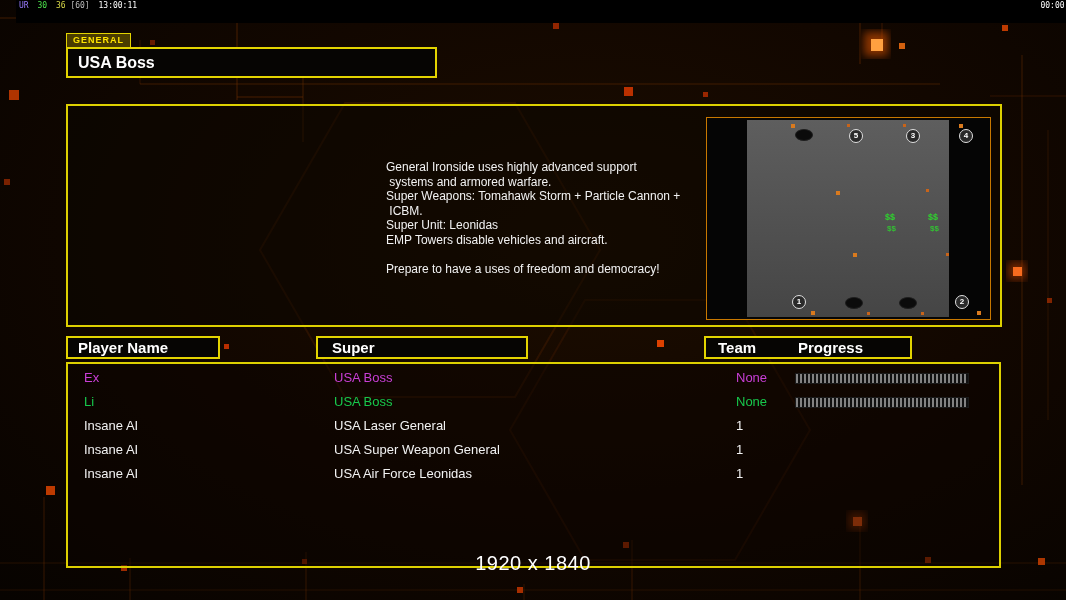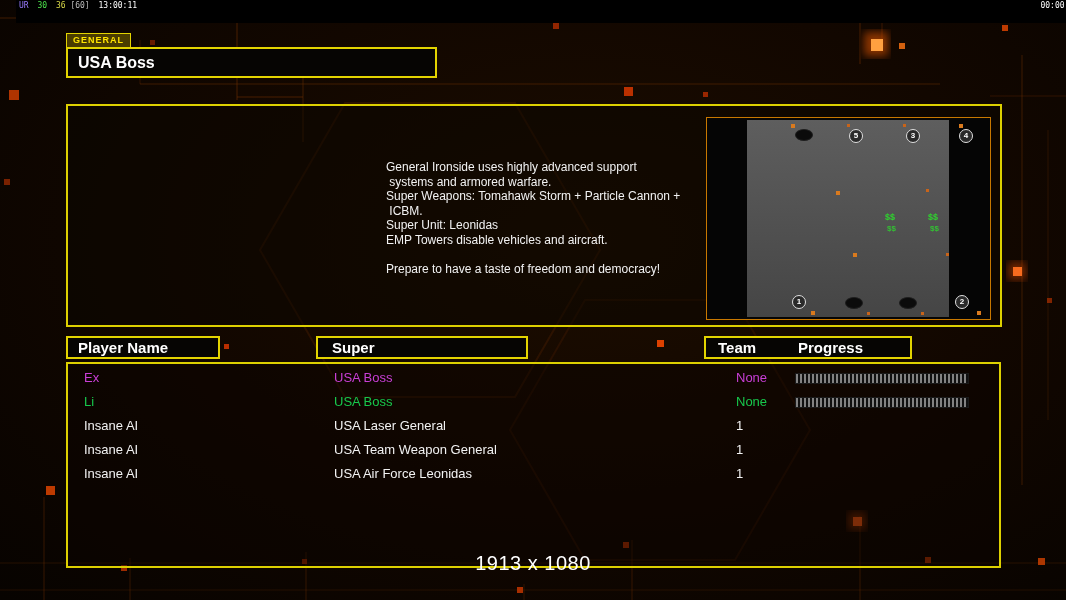--- a/index.html
+++ b/index.html
@@ -152,21 +152,21 @@
 
   <div class="main-panel"></div>
   <div class="desc">
     <div class="desc-line">General Ironside uses highly advanced support</div>
     <div class="desc-line"> systems and armored warfare.</div>
     <div class="desc-line">Super Weapons: Tomahawk Storm + Particle Cannon +</div>
     <div class="desc-line"> ICBM.</div>
     <div class="desc-line">Super Unit: Leonidas</div>
     <div class="desc-line">EMP Towers disable vehicles and aircraft.</div>
     <div class="desc-line"></div>
-    <div class="desc-line">Prepare to have a taste of freedom and democracy!</div>
+    <div class="desc-line">Prepare to have a uses of freedom and democracy!</div>
   </div>
 
   <div class="map-box">
     <div class="map-area">
 
       <div class="map-oval" style="left:48px;top:9px"></div>
       <div class="map-oval" style="left:98px;top:177px"></div>
       <div class="map-oval" style="left:152px;top:177px"></div>
 
       <div class="spawn" style="left:102px;top:9px">5</div>
@@ -215,25 +215,25 @@
       <span class="cell team">None</span>
       <span class="progress-bar"></span>
     </div>
     <div class="row" style="top: 52px; color: rgb(242, 242, 242);">
       <span class="cell player">Insane AI</span>
       <span class="cell army">USA Laser General</span>
       <span class="cell team">1</span>
     </div>
     <div class="row" style="top: 76px; color: rgb(242, 242, 242);">
       <span class="cell player">Insane AI</span>
-      <span class="cell army">USA Team Weapon General</span>
+      <span class="cell army">USA Super Weapon General</span>
       <span class="cell team">1</span>
     </div>
     <div class="row" style="top: 100px; color: rgb(242, 242, 242);">
       <span class="cell player">Insane AI</span>
       <span class="cell army">USA Air Force Leonidas</span>
       <span class="cell team">1</span>
     </div>
   </div>
 
-  <div class="resolution">1913 x 1080</div>
+  <div class="resolution">1920 x 1840</div>
 
 </div>
 
 </body></html>

